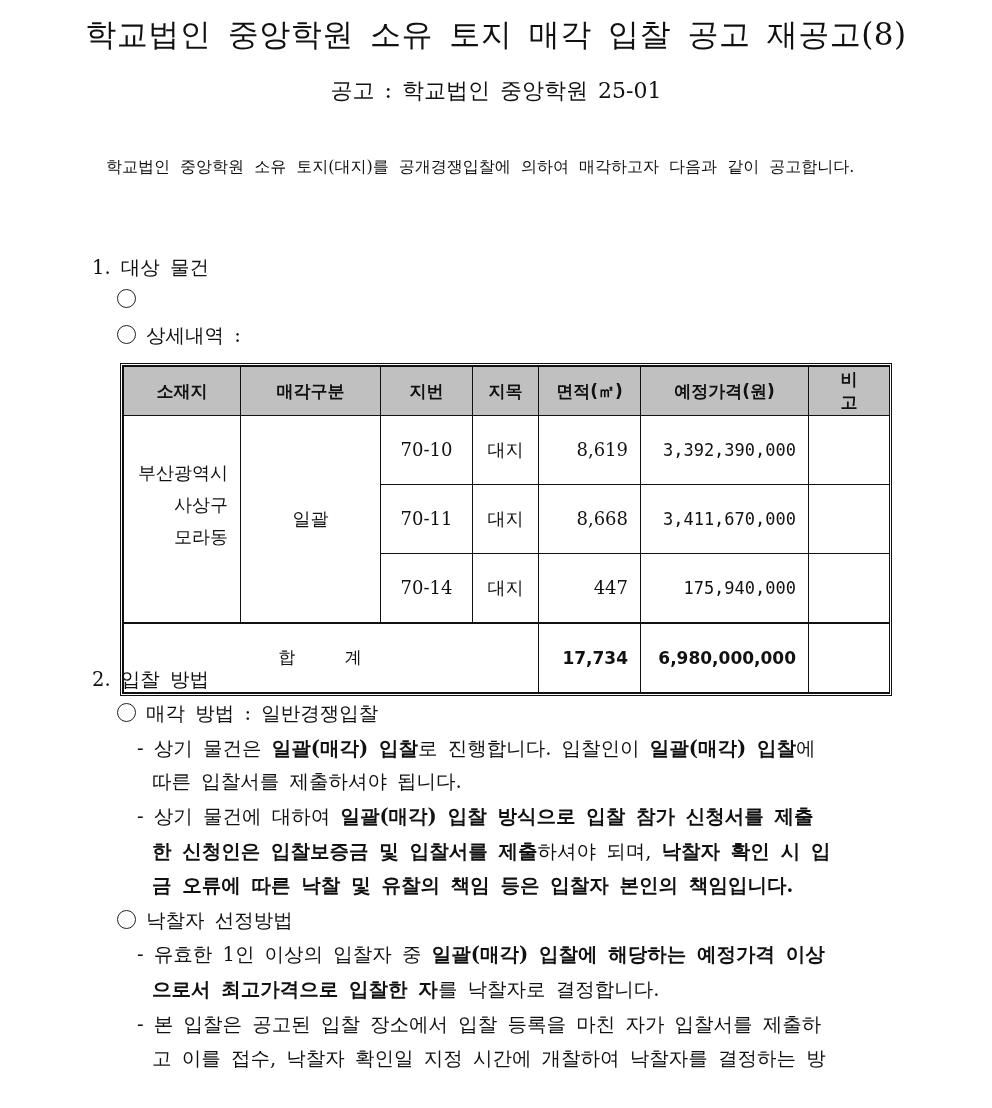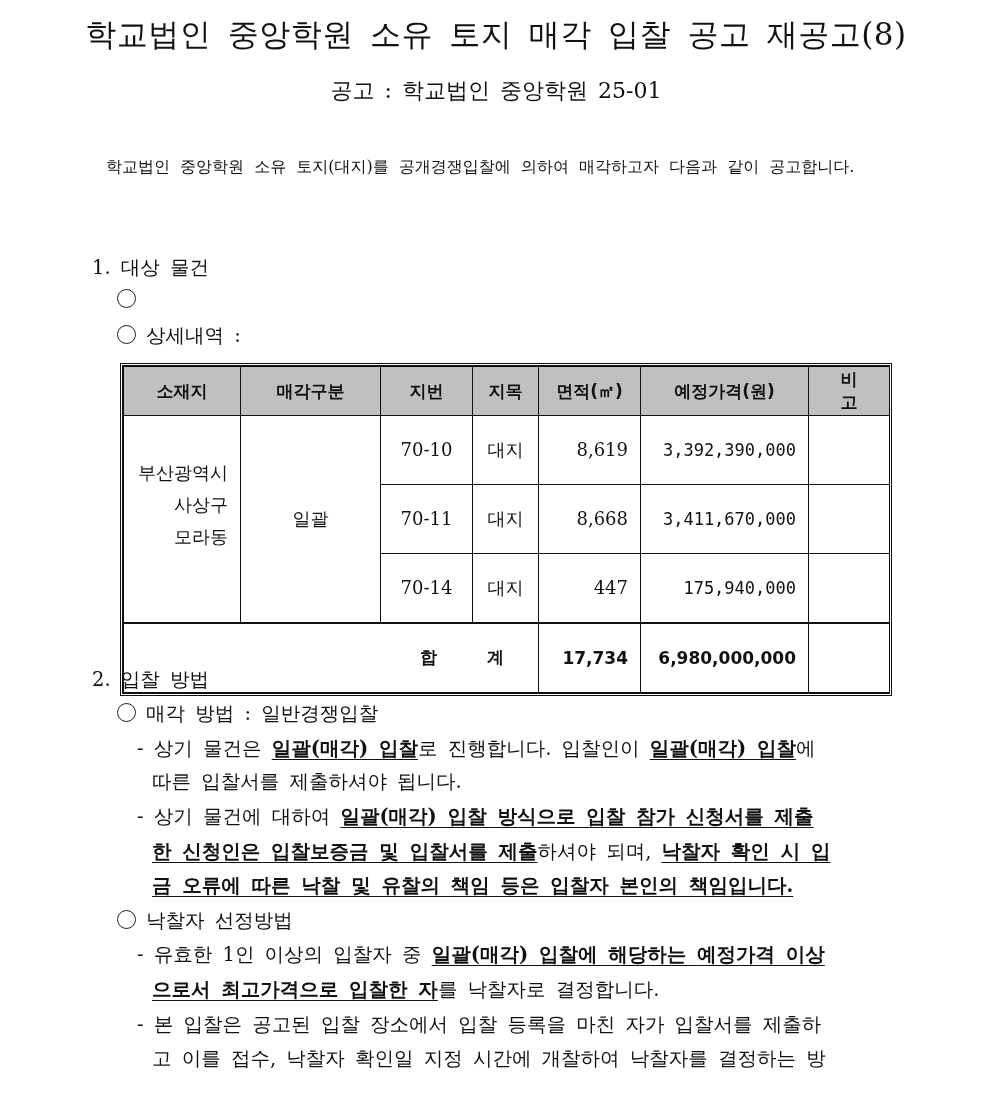--- a/index.html
+++ b/index.html
@@ -18,21 +18,21 @@
   }
   .para {
     position: absolute; left: 92px; width: 806px;
     font-size: 16px; line-height: 38px; text-align: justify; word-spacing: 5px;
   }
   .line { position: absolute; font-size: 19.5px; white-space: nowrap; word-spacing: 4px; }
   .circle {
     display: inline-block; width: 17px; height: 17px; border: 1.5px solid #222;
     border-radius: 50%; vertical-align: -2px; margin-right: 10px;
   }
-  .u { text-decoration: underline; text-underline-offset: 4px; font-weight: bold; }
+  .u { text-underline-offset: 4px; font-weight: bold; }
 
   
   .tbl-wrap {
     position: absolute; left: 120px; top: 363px; width: 772px; height: 333px;
     border: 3px double #111; box-sizing: border-box;
   }
   table {
     border-collapse: collapse; width: 100%; height: 100%;
     font-size: 18px; table-layout: fixed;
   }
@@ -40,21 +40,21 @@
   th {
     background: #c0c0c0; font-weight: bold; height: 48px;
     font-family: "DejaVu Sans", "Liberation Sans", sans-serif; font-size: 17px;
   }
   td { height: 52px; }
   td.c { text-align: center; }
   td.r { text-align: right; }
   td.loc { text-align: right; line-height: 32px; vertical-align: middle; padding-bottom: 28px; }
   td.price { font-family: "DejaVu Sans Mono", "Liberation Mono", monospace; font-size: 17px; text-align: right; }
   tr.total td { border-top: 2.5px solid #111; font-weight: bold; font-family: "DejaVu Sans", "Liberation Sans", sans-serif; font-size: 17px; }
-  tr.total td.label { font-family: "DejaVu Serif", "Liberation Serif", serif; font-weight: bold; letter-spacing: 22px; text-align: right; }
+  tr.total td.label { font-family: "DejaVu Serif", "Liberation Serif", serif; font-weight: normal; letter-spacing: 22px; text-align: center; }
 </style>
 </head>
 <body>
 
 <div class="title">학교법인 중앙학원 소유 토지 매각 입찰 공고 재공고(8)</div>
 <div class="subtitle">공고 : 학교법인 중앙학원 25-01</div>
 
 <div class="para" style="top:148px; text-indent:14px;">학교법인 중앙학원 소유 토지(대지)를 공개경쟁입찰에 의하여 매각하고자 다음과 같이 공고합니다.</div>
 
 <div class="line" style="left:92px; top:254px;">1. 대상 물건</div>

